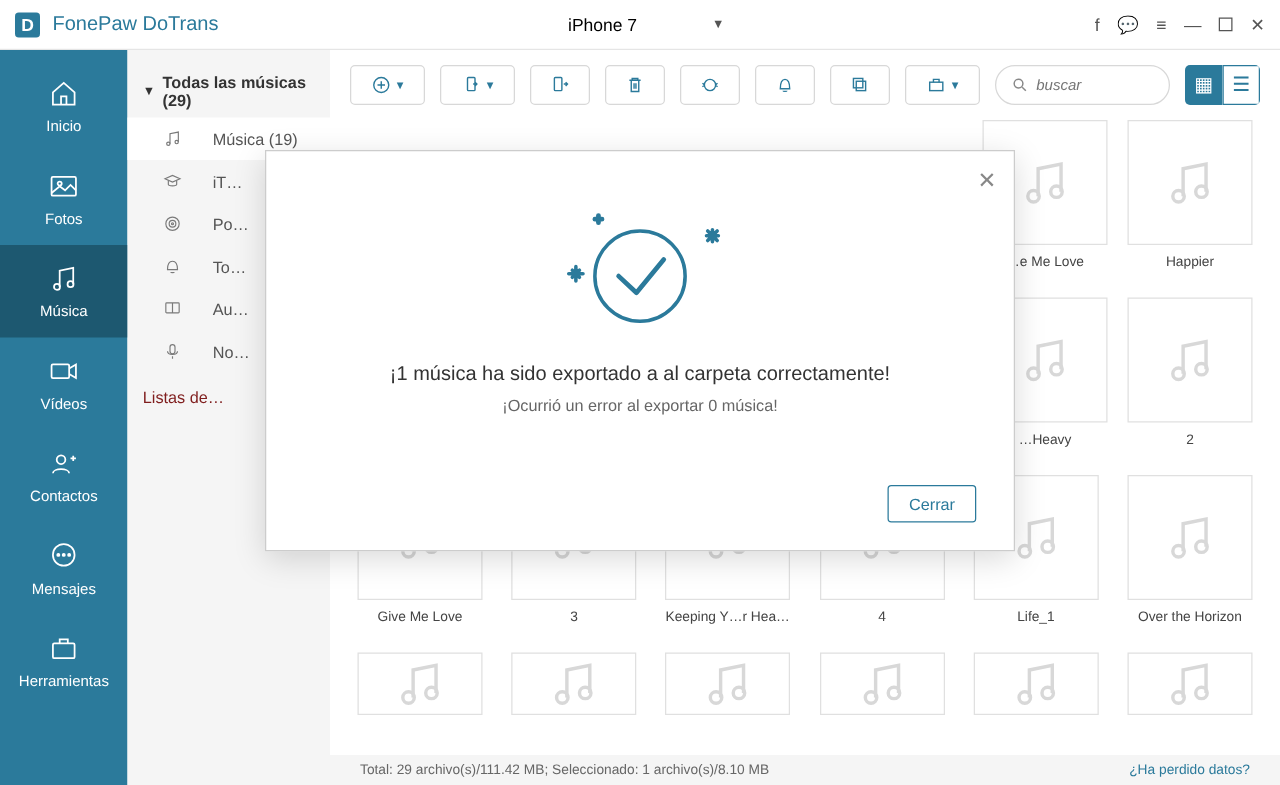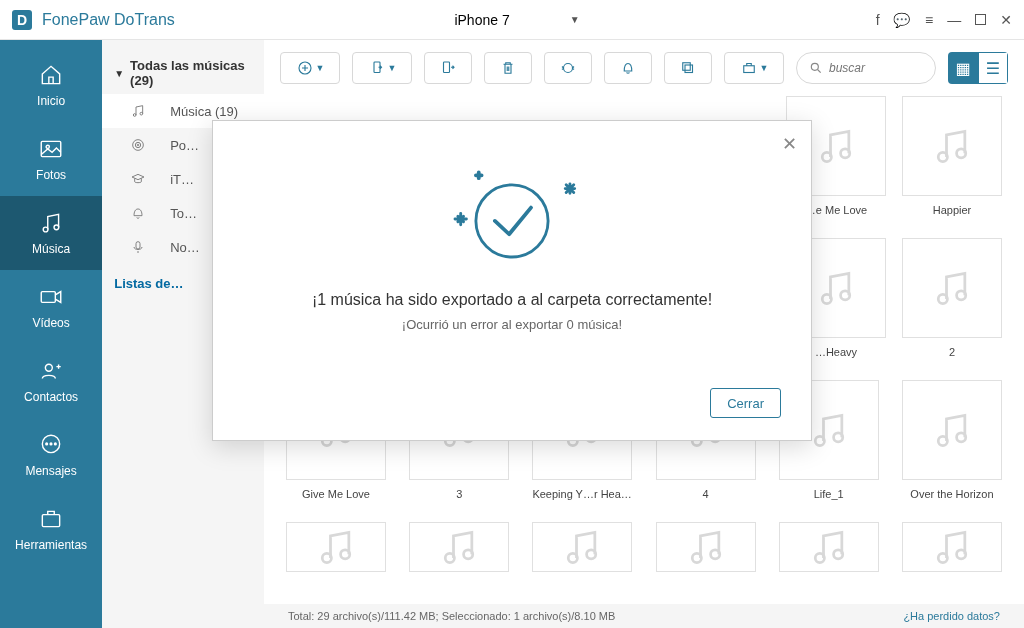--- a/index.html
+++ b/index.html
@@ -15,21 +15,21 @@
 .main{display:flex;height:calc(100% - 40px)}
 .sidebar{width:120px;background:#2b7a9b;display:flex;flex-direction:column;padding-top:8px}
 .sb-item{display:flex;flex-direction:column;align-items:center;padding:14px 0;color:#fff;cursor:pointer;gap:6px;font-size:12px}
 .sb-item.active{background:#1d5870}
 .sb-item svg{width:26px;height:26px;stroke:#fff;fill:none;stroke-width:1.3}
 .panel{width:190px;background:#f5f5f5;padding-top:12px;font-size:13px;color:#555}
 .panel-head{display:flex;align-items:center;padding:6px 12px;font-weight:bold;color:#333;gap:6px}
 .panel-item{display:flex;align-items:center;padding:9px 8px 9px 28px;gap:24px;cursor:pointer}
 .panel-item svg{width:16px;height:16px;stroke:#7a7a7a;fill:none;stroke-width:1.4}
 .panel-item.active{background:#fff}
-.section-head{padding:12px 12px 6px;font-weight:bold;color:#0369a1}
+.section-head{padding:12px 12px 6px;font-weight:normal;color:#7f1d1d}
 .content{flex:1;display:flex;flex-direction:column}
 .toolbar{height:56px;display:flex;align-items:center;padding:0 16px;gap:12px}
 .tbtn{height:32px;border:1px solid #d8d8d8;border-radius:4px;background:#fff;display:flex;align-items:center;justify-content:center;cursor:pointer;color:#2b7a9b}
 .tbtn svg{width:18px;height:18px;stroke:#2b7a9b;fill:none;stroke-width:1.5}
 .tbtn.w{width:48px}
 .tbtn.wc{width:60px;gap:2px}
 .chev-sm{font-size:9px;color:#2b7a9b}
 .search{height:32px;border:1px solid #d8d8d8;border-radius:16px;display:flex;align-items:center;padding:0 12px;gap:6px;flex:0 0 140px;margin-left:auto}
 .search input{border:none;outline:none;font-size:12px;color:#999;font-style:italic;width:90px}
 .view-toggle{height:32px;display:flex;border-radius:4px;overflow:hidden}
@@ -141,39 +141,46 @@
     <div class="panel-item active">
       <svg viewBox="0 0 24 24">
           <path d="M9 18 V6 L19 4 V16"></path>
           <circle cx="7" cy="18" r="2"></circle>
           <circle cx="17" cy="16" r="2"></circle>
         </svg>
       <span>Música (19)</span>
     </div>
     <div class="panel-item">
       <svg viewBox="0 0 24 24">
+          <path d="M3 9 L12 5 L21 9 L12 13 Z"></path>
+          <path d="M7 11 V16 C7 18 17 18 17 16 V11"></path>
+        </svg>
+      <span>iT…</span>
+    </div>
+    <div class="panel-item">
+      <svg viewBox="0 0 24 24">
           <circle cx="12" cy="12" r="8"></circle>
           <circle cx="12" cy="12" r="4"></circle>
           <circle cx="12" cy="12" r="1.2"></circle>
         </svg>
       <span>Po…</span>
     </div>
     <div class="panel-item">
       <svg viewBox="0 0 24 24">
-          <path d="M3 9 L12 5 L21 9 L12 13 Z"></path>
-          <path d="M7 11 V16 C7 18 17 18 17 16 V11"></path>
-        </svg>
-      <span>iT…</span>
-    </div>
-    <div class="panel-item">
-      <svg viewBox="0 0 24 24">
           <path d="M6 16 C6 10 8 6 12 6 C16 6 18 10 18 16 Z"></path>
           <path d="M10 19 C10 20 14 20 14 19"></path>
         </svg>
       <span>To…</span>
+    </div>
+    <div class="panel-item">
+      <svg viewBox="0 0 24 24">
+          <rect x="4" y="5" width="16" height="12" rx="1"></rect>
+          <path d="M12 5 V17"></path>
+        </svg>
+      <span>Au…</span>
     </div>
     <div class="panel-item">
       <svg viewBox="0 0 24 24">
           <rect x="9" y="4" width="6" height="11" rx="3"></rect>
           <path d="M6 12 C6 17 18 17 18 12 M12 18 V21"></path>
         </svg>
       <span>No…</span>
     </div>
     <div class="section-head">Listas de…</div>
   </div>

